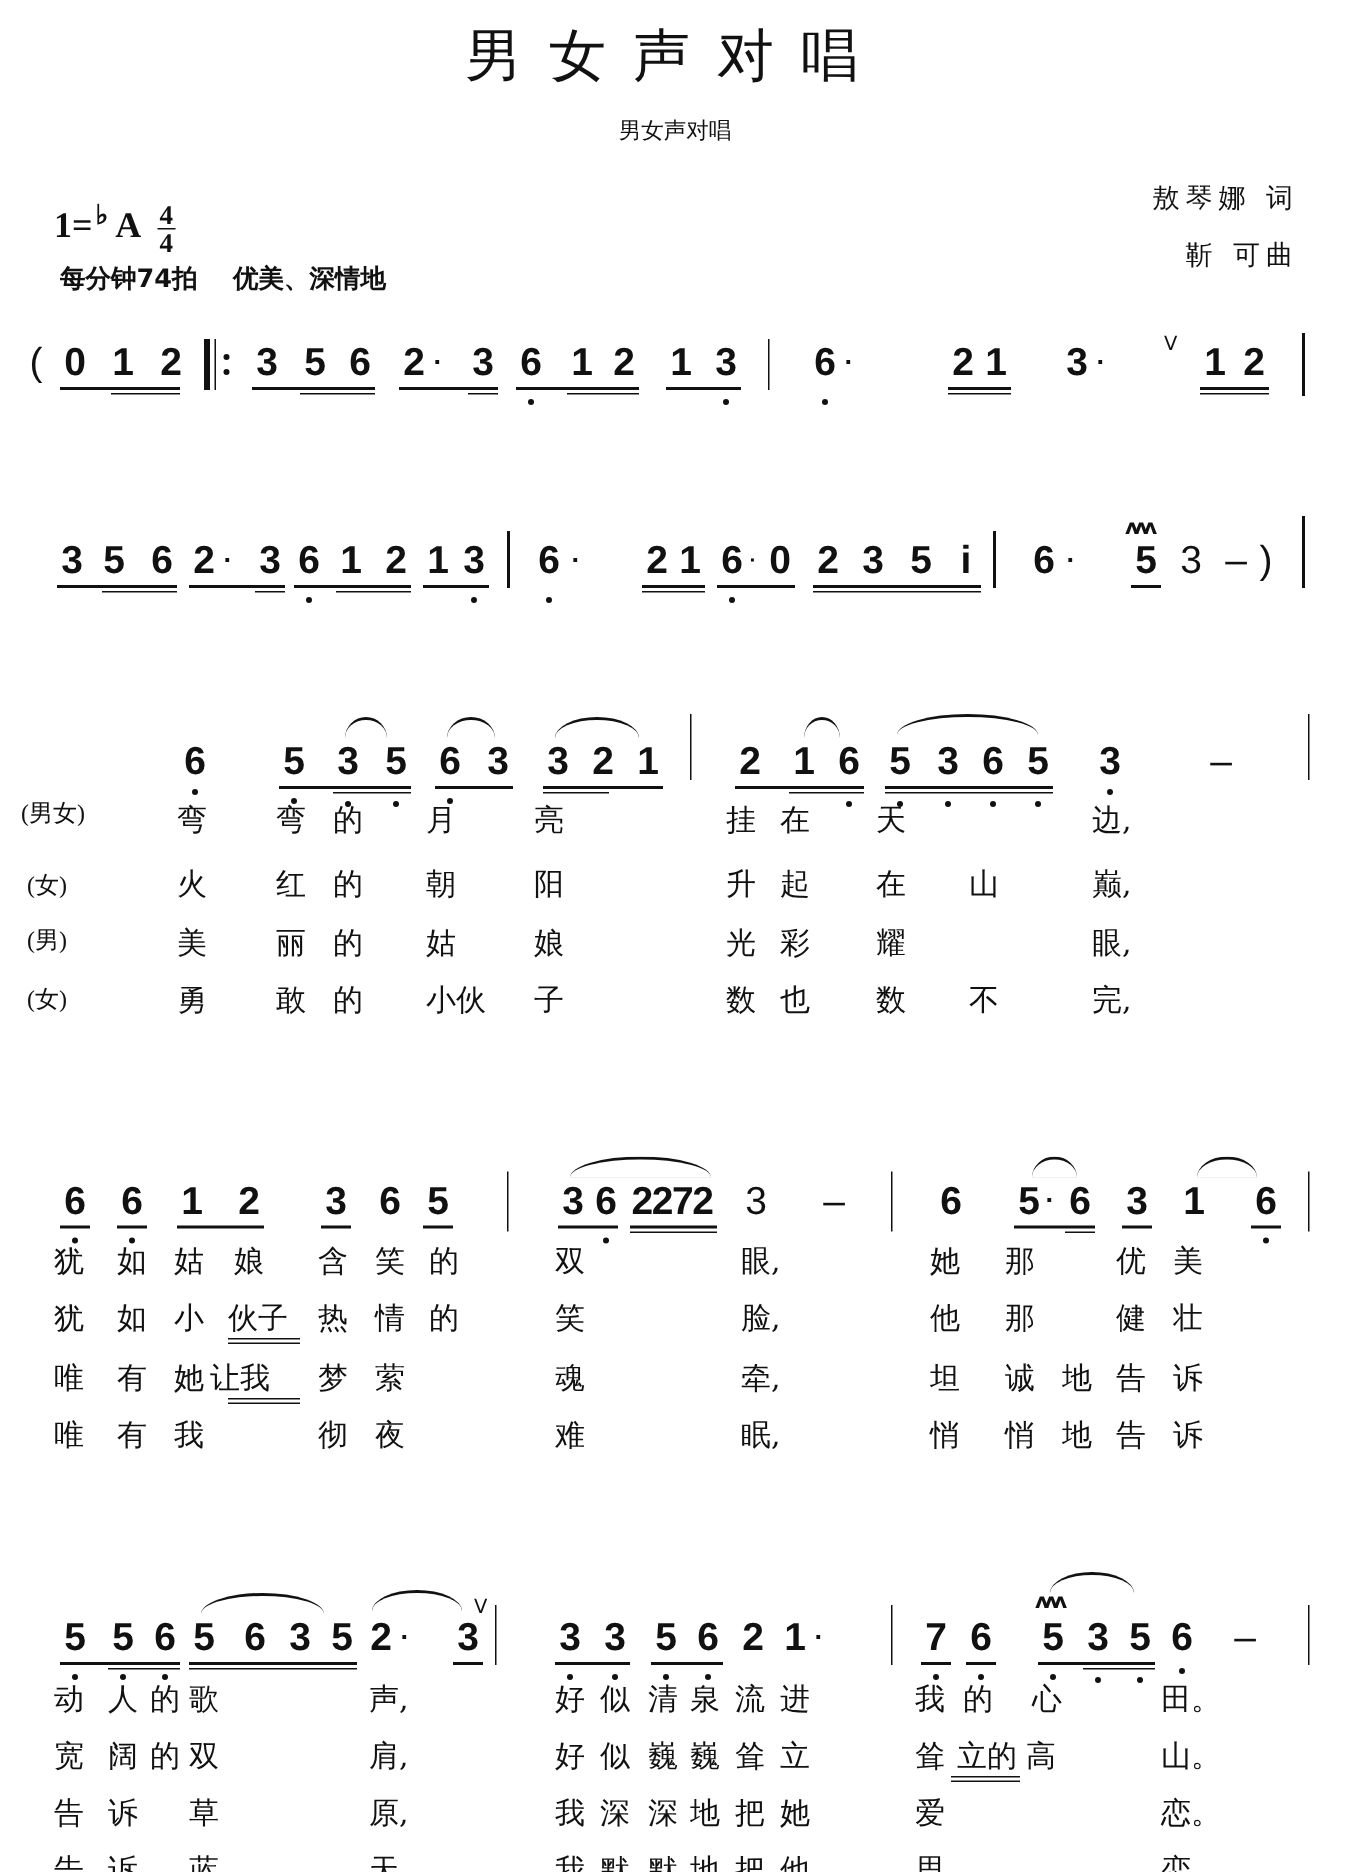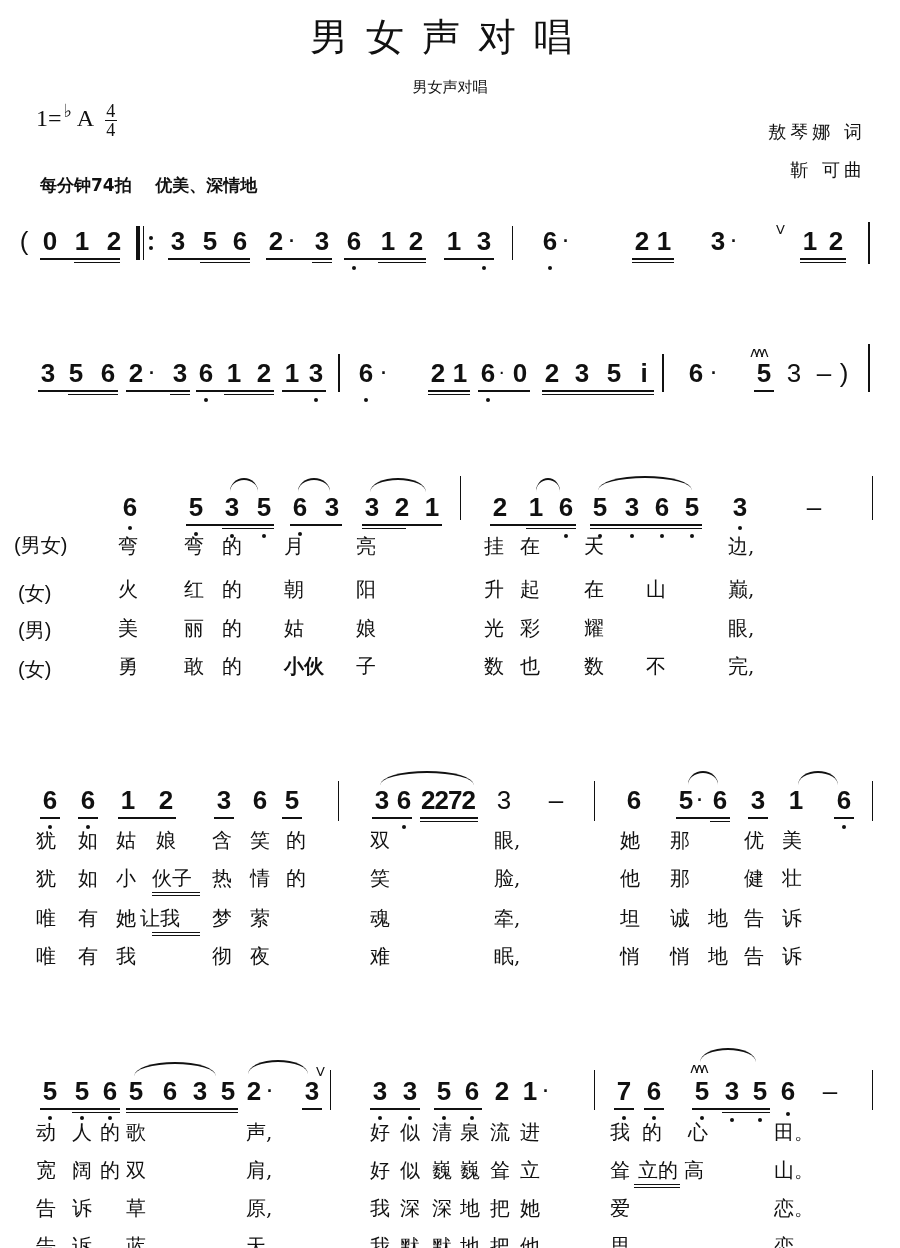--- a/index.html
+++ b/index.html
@@ -1,37 +1,37 @@
 <!DOCTYPE html>
 <html><head>
   <meta charset="utf-8">
   <style>
     html, body { margin: 0; padding: 0; background: #ffffff; }
     body { width: 900px; height: 1248px; position: relative; overflow: hidden; color: #111; font-family: "DejaVu Sans", sans-serif; }
     .abs { position: absolute; }
     .title { left: 0; width: 900px; top: 12px; text-align: center; font-family: "DejaVu Serif", serif; font-size: 38px; letter-spacing: 18px; font-weight: 400; }
     .subtitle { left: 0; width: 900px; top: 78px; text-align: center; font-size: 15px; }
-    .key { left: 36px; top: 100px; font-family: "Liberation Serif", serif; font-weight: normal; font-size: 24px; }
+    .key { left: 36px; top: 132px; font-family: "Liberation Serif", serif; font-weight: bold; font-size: 24px; }
     .key .flat { font-size: 18px; vertical-align: super; margin-left: 2px; }
     .timesig { display: inline-block; vertical-align: middle; text-align: center; font-size: 18px; line-height: 16px; margin-left: 6px; }
     .timesig span { display: block; }
     .timesig .bar { border-top: 1px solid #111; width: 12px; margin: 1px auto; }
     .tempo { left: 40px; top: 174px; font-size: 17px; font-weight: bold; }
     .credit { right: 34px; font-family: "DejaVu Serif", serif; font-size: 18px; letter-spacing: 4px; text-align: right; }
     .row { position: absolute; left: 0; width: 900px; }
     .n { position: absolute; font-family: "Liberation Sans", sans-serif; font-weight: bold; font-size: 26px; line-height: 30px; text-align: center; width: 20px; }
     .ul1 { position: absolute; height: 0; border-top: 2px solid #111; }
     .ul2 { position: absolute; height: 0; border-top: 1.5px solid #111; }
     .dot { position: absolute; width: 4px; height: 4px; border-radius: 2px; background: #111; }
     .bl { position: absolute; width: 2px; background: #111; }
     .slur { position: absolute; border-top: 2px solid #111; border-radius: 50% 50% 0 0 / 100% 100% 0 0; height: 12px; }
     .lyr { position: absolute; font-family: "DejaVu Serif", serif; font-size: 20px; line-height: 24px; white-space: pre; }
-    .role { position: absolute; font-family: Liberation Sans, sans-serif; font-size: 20px; }
+    .role { position: absolute; font-family: Liberation Serif, serif; font-size: 16px; }
     .breath { position: absolute; font-size: 13px; font-family: "DejaVu Sans", sans-serif; }
-    .mord { position: absolute; font-size: 14px; font-weight: normal; letter-spacing: -3px; }
+    .mord { position: absolute; font-size: 14px; font-weight: bold; letter-spacing: -3px; }
     .ul-lyr { position: absolute; border-top: 1px solid #111; border-bottom: 1px solid #111; height: 2px; }
   </style>
 </head>
 <body>
 
 <div class="abs title">男女声对唱</div>
 <div class="abs subtitle">男女声对唱</div>
 <div class="abs key">
   <span>1=</span><span class="flat">♭</span> <span>A</span>
   <span class="timesig">
@@ -236,21 +236,21 @@
   <span class="lyr" style="left:356px;top:616px;">娘</span>
   <span class="lyr" style="left:484px;top:616px;">光</span>
   <span class="lyr" style="left:520px;top:616px;">彩</span>
   <span class="lyr" style="left:584px;top:616px;">耀</span>
   <span class="lyr" style="left:728px;top:616px;">眼,</span>
 </div>
 <div>
   <span class="lyr" style="left:118px;top:654px;">勇</span>
   <span class="lyr" style="left:184px;top:654px;">敢</span>
   <span class="lyr" style="left:222px;top:654px;">的</span>
-  <span class="lyr" style="left:284px;top:654px;font-weight:bold;">小伙</span>
+  <span class="lyr" style="left:284px;top:654px;">小伙</span>
   <span class="lyr" style="left:356px;top:654px;">子</span>
   <span class="lyr" style="left:484px;top:654px;">数</span>
   <span class="lyr" style="left:520px;top:654px;">也</span>
   <span class="lyr" style="left:584px;top:654px;">数</span>
   <span class="lyr" style="left:646px;top:654px;">不</span>
   <span class="lyr" style="left:728px;top:654px;">完,</span>
 </div>
 
 <div class="row" style="top:785px;">
   <span class="n" style="left:40px;">6</span>

